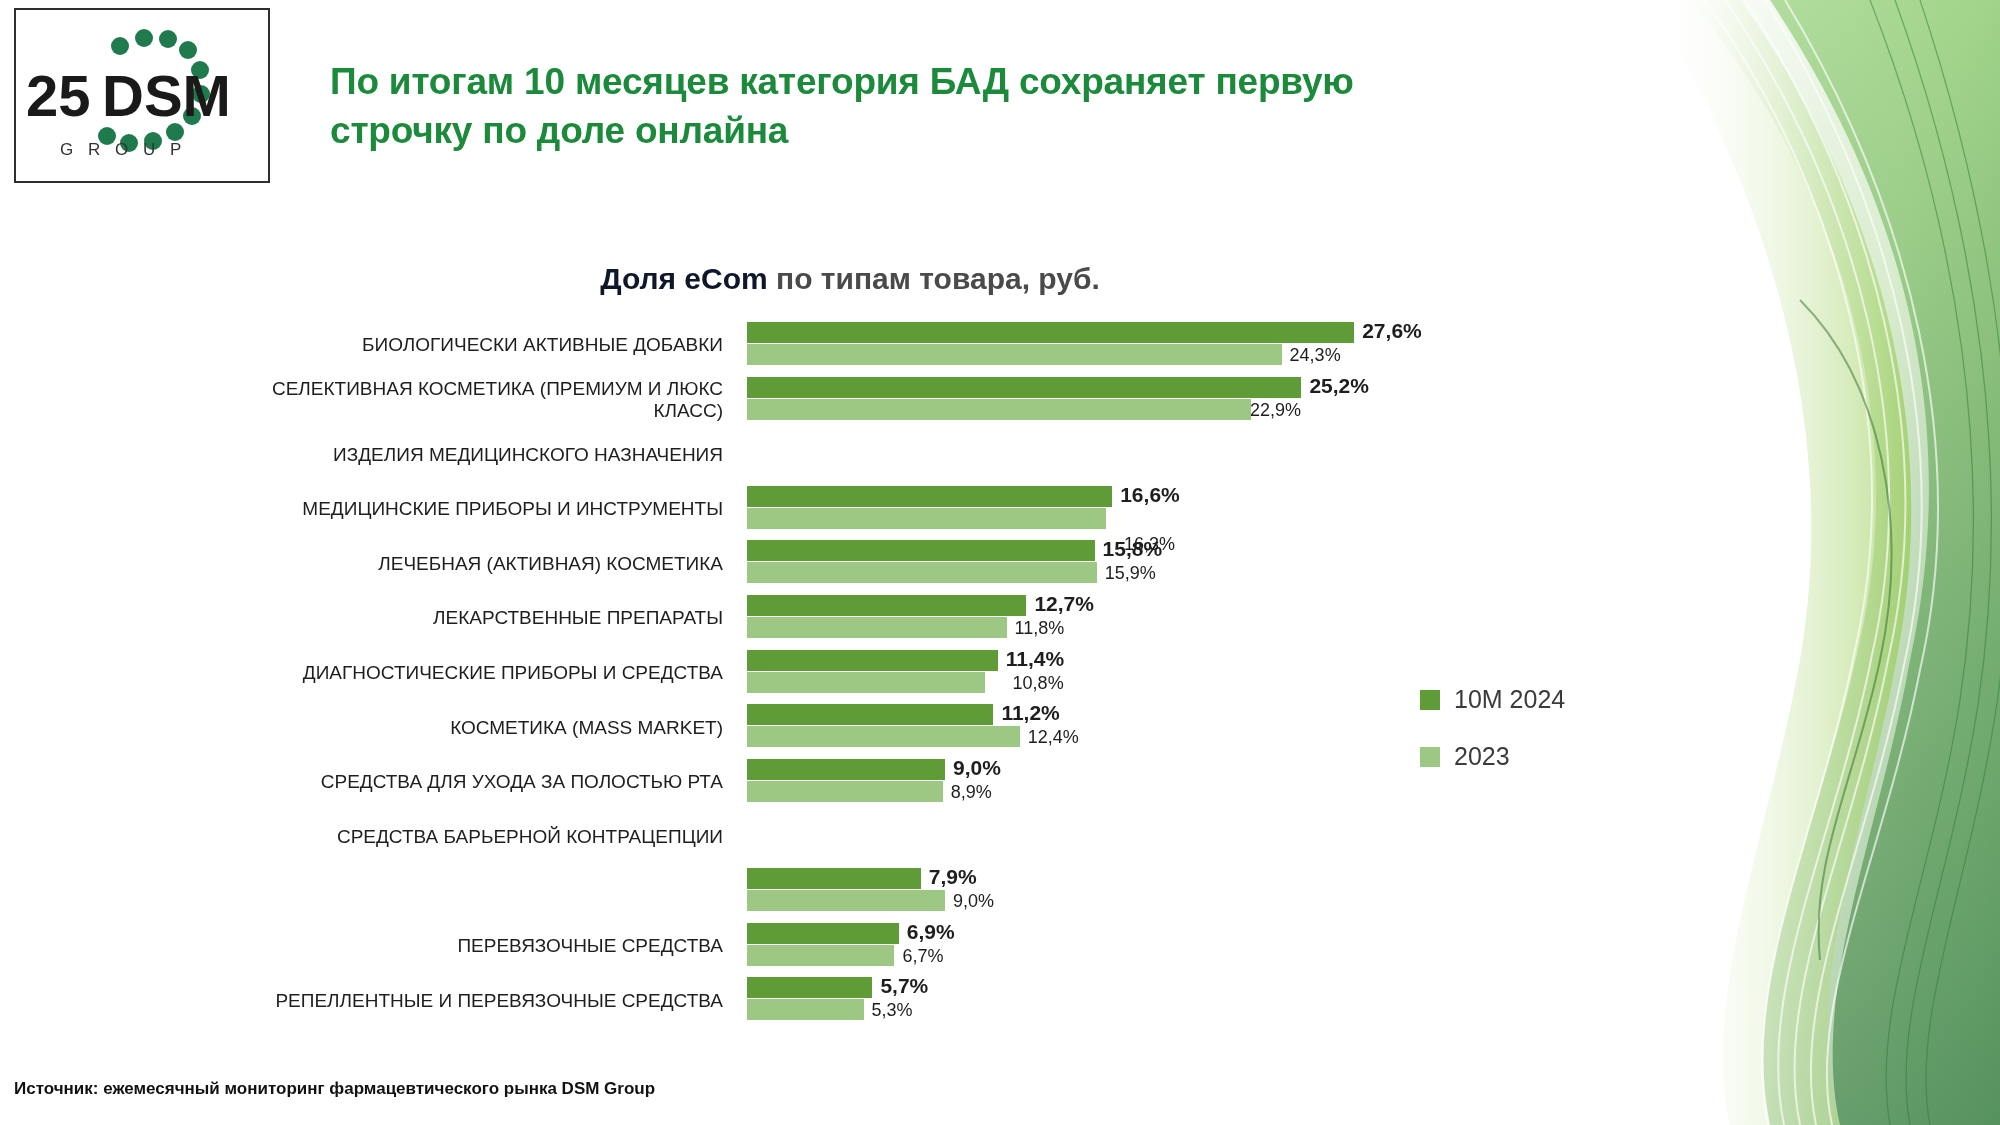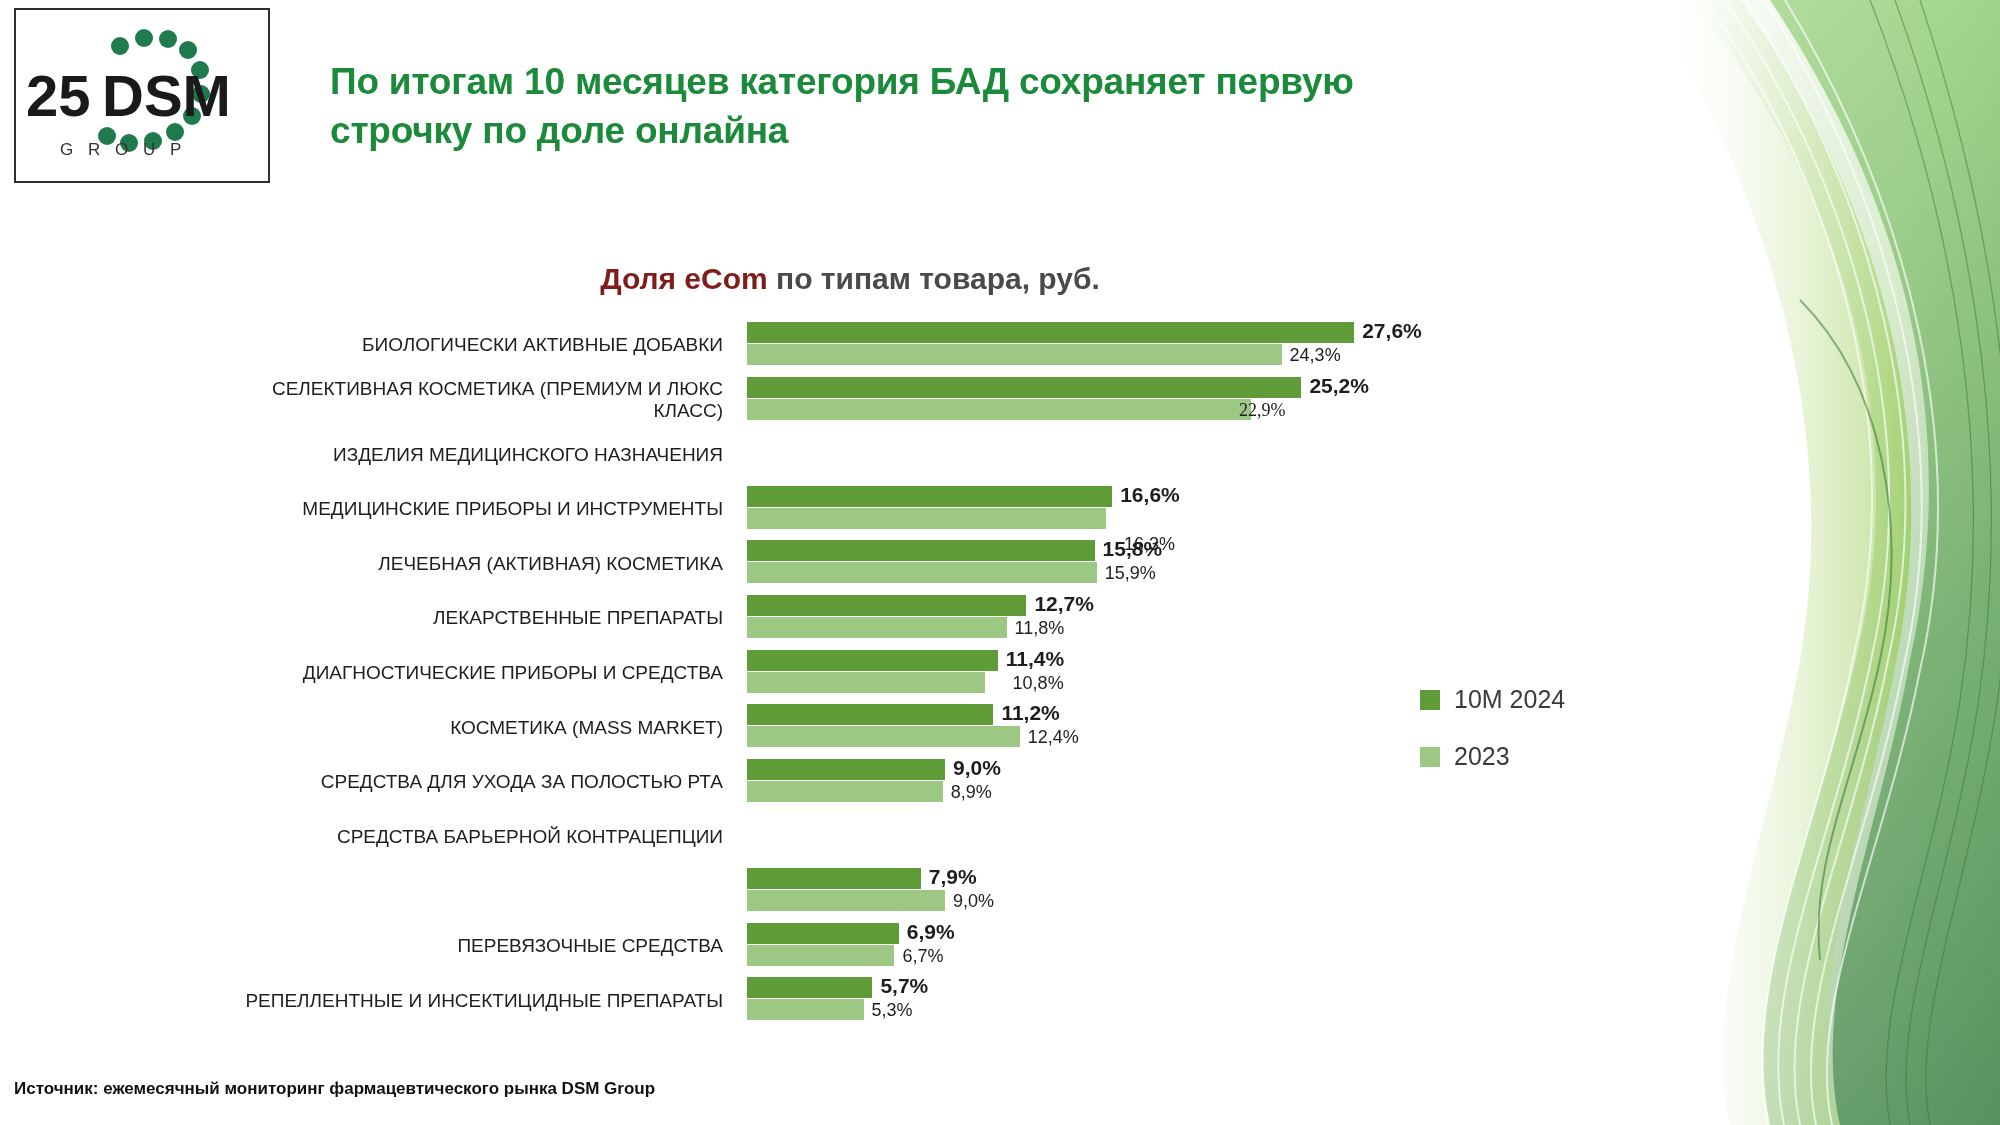--- a/index.html
+++ b/index.html
@@ -42,21 +42,21 @@
   .chart-title {
     position: absolute;
     left: 0;
     top: 262px;
     width: 1700px;
     text-align: center;
     font-size: 30px;
     font-weight: bold;
     color: #4a4a4a;
   }
-  .chart-title .accent { color: #7f1d1d; }
+  .chart-title .accent { color: #0f172a; }
 
   
   .chart {
     position: absolute;
     left: 240px;
     top: 318px;
     width: 1180px;
     height: 710px;
   }
   .row {
@@ -201,21 +201,21 @@
         <div class="bar previous" style="width: 534.6px; background: rgb(156, 200, 131);"></div>
         <div class="bar-value previous" style="left: 542.6px;">24,3%</div>
       </div>
     </div>
     <div class="row">
       <div class="row-label">СЕЛЕКТИВНАЯ КОСМЕТИКА (ПРЕМИУМ И ЛЮКС КЛАСС)</div>
       <div class="bars">
         <div class="bar current" style="width: 554.4px; background: rgb(95, 155, 54);"></div>
         <div class="bar-value current" style="left: 562.4px;">25,2%</div>
         <div class="bar previous" style="width: 503.8px; background: rgb(156, 200, 131);"></div>
-        <div class="bar-value previous" style="left: 492px; font-family: Liberation Serif, serif;">22,9%</div>
+        <div class="bar-value previous" style="left: 503px;">22,9%</div>
       </div>
     </div>
     <div class="row">
       <div class="row-label">ИЗДЕЛИЯ МЕДИЦИНСКОГО НАЗНАЧЕНИЯ</div>
     </div>
     <div class="row">
       <div class="row-label">МЕДИЦИНСКИЕ ПРИБОРЫ И ИНСТРУМЕНТЫ</div>
       <div class="bars">
         <div class="bar current" style="width: 365.2px; background: rgb(95, 155, 54);"></div>
         <div class="bar-value current" style="left: 373.2px;">16,6%</div>
@@ -282,21 +282,21 @@
     <div class="row">
       <div class="row-label">ПЕРЕВЯЗОЧНЫЕ СРЕДСТВА</div>
       <div class="bars">
         <div class="bar current" style="width: 151.8px; background: rgb(95, 155, 54);"></div>
         <div class="bar-value current" style="left: 159.8px;">6,9%</div>
         <div class="bar previous" style="width: 147.4px; background: rgb(156, 200, 131);"></div>
         <div class="bar-value previous" style="left: 155.4px;">6,7%</div>
       </div>
     </div>
     <div class="row">
-      <div class="row-label">РЕПЕЛЛЕНТНЫЕ И ИНСЕКТИЦИДНЫЕ ПРЕПАРАТЫ</div>
+      <div class="row-label">РЕПЕЛЛЕНТНЫЕ И ПЕРЕВЯЗОЧНЫЕ СРЕДСТВА</div>
       <div class="bars">
         <div class="bar current" style="width: 125.4px; background: rgb(95, 155, 54);"></div>
         <div class="bar-value current" style="left: 133.4px;">5,7%</div>
         <div class="bar previous" style="width: 116.6px; background: rgb(156, 200, 131);"></div>
         <div class="bar-value previous" style="left: 124.6px;">5,3%</div>
       </div>
     </div>
   </div>
 
 <div class="legend">

